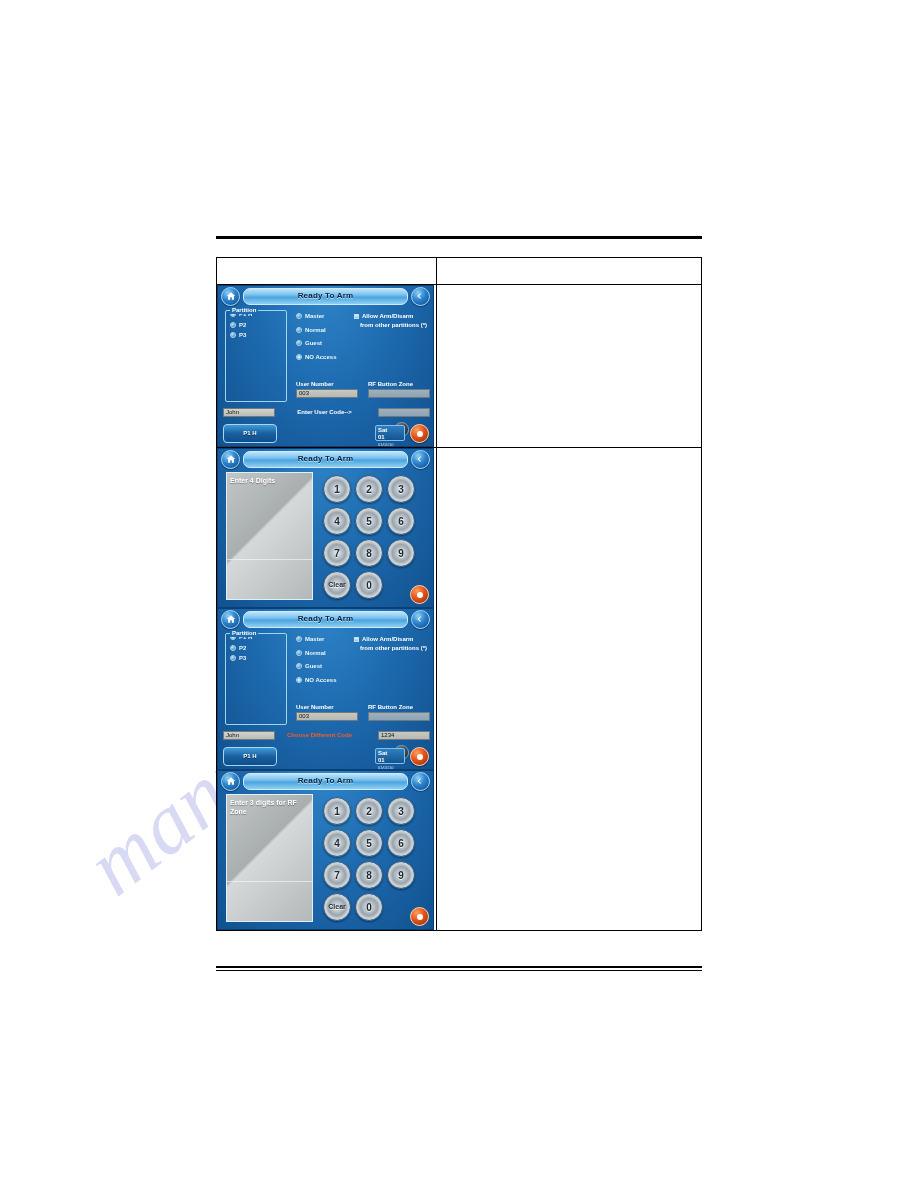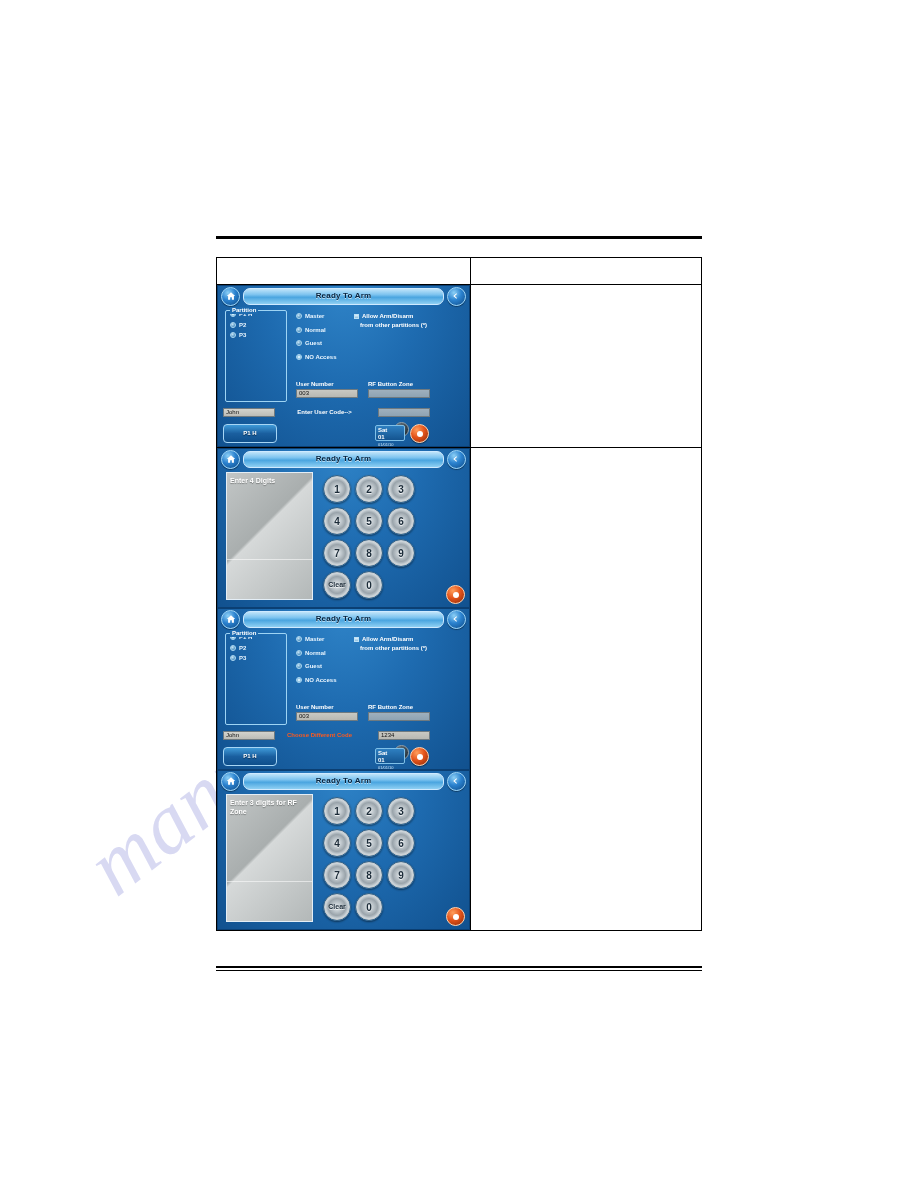--- a/index.html
+++ b/index.html
@@ -74,21 +74,21 @@
   .col-right { width: 265px; }
   .hdr-cell  { height: 26px; }
 
   .cell-pad { padding: 0; margin: 0; font-size: 0; line-height: 0; }
 
   
   
   
   .panel {
     position: relative;
-    width: 253px;
+    width: 217px;
     background:
       radial-gradient(ellipse at 50% 0%, #2f84c8 0%, #1e6bb0 45%, #11518f 100%);
     border: 1px solid #0b3f73;
     box-sizing: border-box;
     font-size: 6px;
     line-height: 1.1;
     color: #ffffff;
     overflow: hidden;
   }
   .panel.p-form   { height: 162px; }

